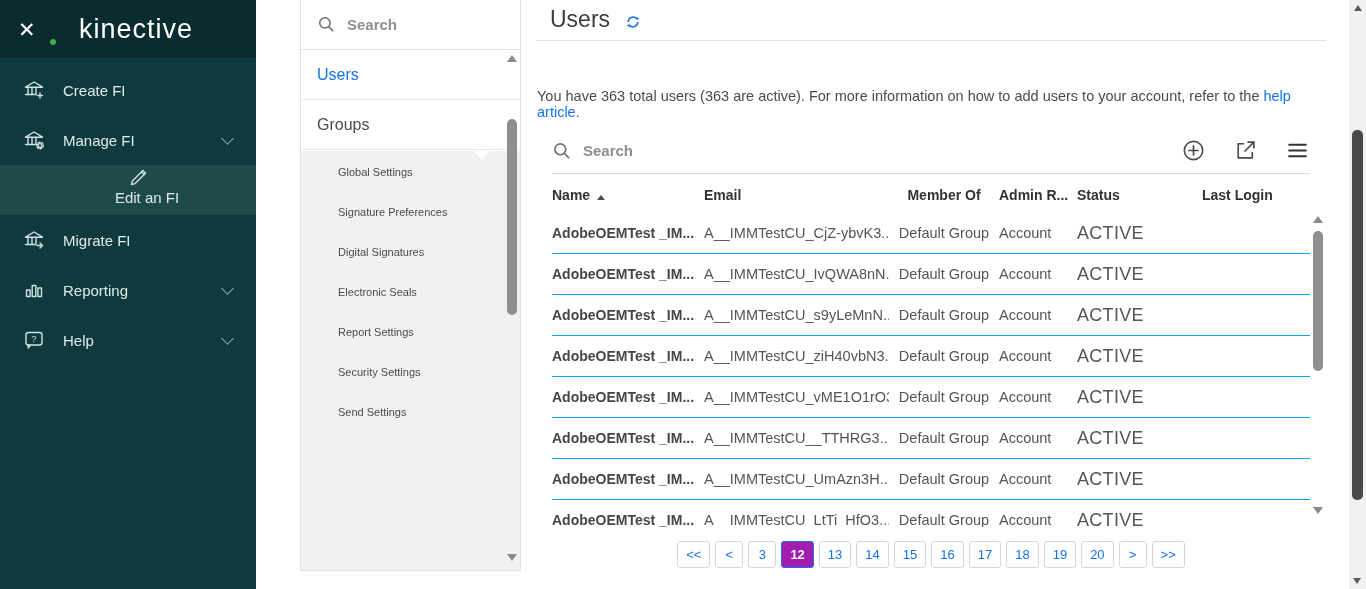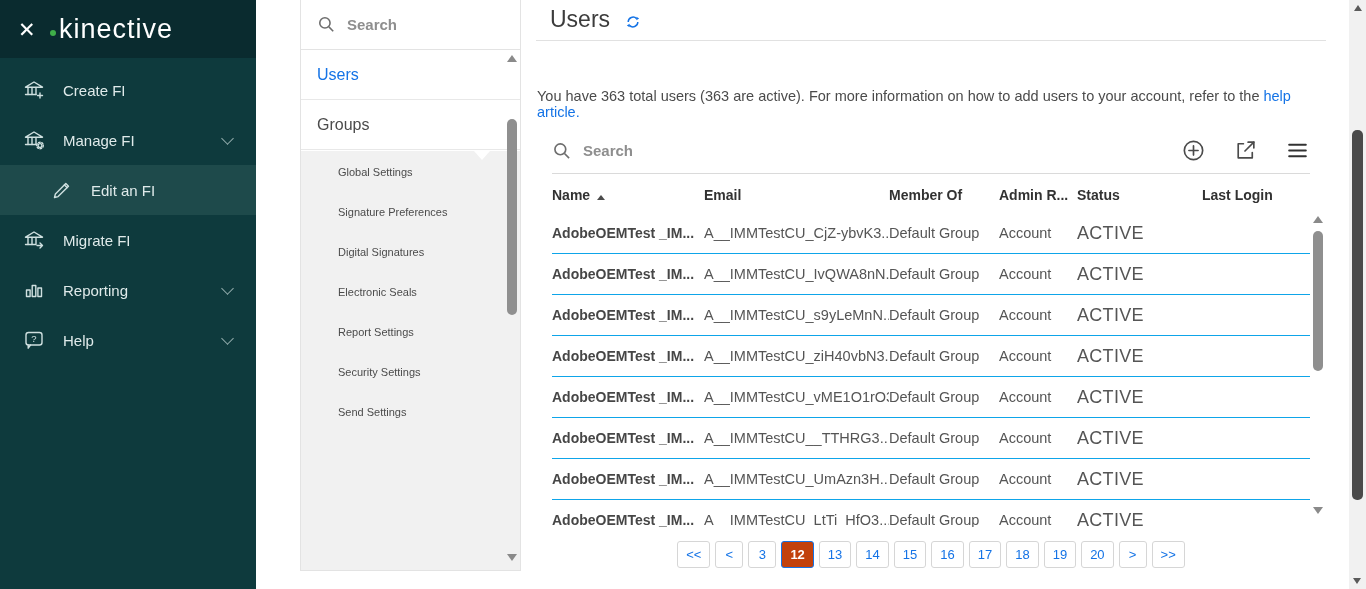--- a/index.html
+++ b/index.html
@@ -4,25 +4,25 @@
 <style>
   * { margin:0; padding:0; box-sizing:border-box; }
   html,body { width:1366px; height:589px; overflow:hidden; background:#fff;
               font-family:"Liberation Sans", sans-serif; }
   .app { position:relative; width:1366px; height:589px; }
 
   
   .sidebar { position:absolute; left:0; top:0; width:256px; height:589px; background:#0e3a3d; }
   .sb-head { height:58px; background:#0a2b2f; display:flex; align-items:center; padding-left:18px; }
   .sb-close { color:#fff; font-size:21px; line-height:1; cursor:pointer; width:26px; }
-  .logo { display:flex; align-items:center; color:#fff; font-size:27px; letter-spacing:1px; font-weight:400; }
+  .logo { display:flex; align-items:flex-end; color:#fff; font-size:27px; letter-spacing:1px; font-weight:400;gap:20px; }
   .logo-dot { width:6px; height:6px; border-radius:50%; background:#3fae49; margin:8px 3px 0 6px; }
   .sb-menu { padding-top:7px; }
   .sb-item { height:50px; display:flex; align-items:center; padding-left:22px; cursor:pointer; color:#dfeaea; font-size:15px; }
-  .sb-item.sub { padding-left:50px; }
+  .sb-item.sub { padding-left:38px;flex-direction:column; }
   .sb-item.active { background:#1e4a4b; }
   .sb-ic { width:24px; height:24px; margin-right:17px; display:inline-flex; align-items:center; justify-content:center; }
   .sb-ic svg { stroke:#cfe0e0; fill:none; stroke-width:1.4; stroke-linecap:round; stroke-linejoin:round; }
   .chev-d { width:9px; height:9px; border-right:1.6px solid #93adad; border-bottom:1.6px solid #93adad;
             transform:rotate(45deg); margin-left:auto; margin-right:24px; margin-top:-4px; }
 
   
   .panel { position:absolute; left:300px; top:0; width:221px; height:571px; background:#fff;
            border:1px solid #e3e3e3; border-top:none; }
   .panel-search { height:50px; display:flex; align-items:center; padding-left:16px; border-bottom:1px solid #e3e3e3; }
@@ -63,38 +63,38 @@
   .tb-search { display:flex; align-items:center; }
   .tb-search input { width:300px; }
   .tb-icons { margin-left:auto; display:flex; align-items:center; gap:27px; }
   .tb-btn { cursor:pointer; display:inline-flex; }
   .tb-btn svg { stroke:#4b4b4b; fill:none; stroke-width:1.6; stroke-linecap:round; stroke-linejoin:round; }
 
   .thead { position:absolute; left:16px; right:16px; top:180px; height:32px; display:flex; }
   .th { font-size:14px; font-weight:bold; color:#323232; line-height:30px; white-space:nowrap; overflow:hidden; cursor:pointer; }
   .sort-up { display:inline-block; width:0; height:0; border-left:4px solid transparent; border-right:4px solid transparent;
              border-bottom:5px solid #4b4b4b; margin-left:7px; }
-  .c-name{width:152px;} .c-email{width:185px;} .c-member{width:110px;} .c-admin{width:78px;}
+  .c-name{width:152px;} .c-email{width:185px;} .c-member{width:110px;text-align:center;} .c-admin{width:78px;}
   .c-status{width:125px;} .c-last{flex:1;}
 
   .tbody { position:absolute; left:16px; right:16px; top:213px; height:314px; overflow:hidden; }
   .trow { height:41px; display:flex; border-bottom:1px solid #0ea5e9; cursor:pointer; }
   .td { font-size:14.5px; color:#555; line-height:40px; white-space:nowrap; overflow:hidden; }
   .td.n { font-weight:bold; color:#464646; font-size:14px; }
   .td.s { font-size:18px; letter-spacing:.3px; }
 
   
   .t-scroll { position:absolute; right:2px; top:216px; height:298px; width:12px; }
   .t-thumb { position:absolute; top:15px; left:1px; width:10px; height:140px; background:#8f8f8f; border-radius:6px; }
 
   
   .pager { position:absolute; left:0; right:0; top:541px; display:flex; justify-content:center; gap:5px; }
   .pg { min-width:28px; height:27px; padding:0 8px; background:#fff; border:1px solid #d6d6d6; border-radius:3px;
         color:#1473e6; font-family:"Liberation Sans",sans-serif; font-size:13px; cursor:pointer; }
-  .pg.pg-active { background:#c2410c; border-color:#1473e6; color:#fff; font-weight:bold; }
+  .pg.pg-active { background:#a21caf; border-color:#1473e6; color:#fff; font-weight:bold; }
 
   
   .win-scroll { position:absolute; right:0; top:0; width:17px; height:589px; background:#f1f1f1; }
   .w-arr-u { width:0;height:0;border-left:4px solid transparent;border-right:4px solid transparent;
              border-bottom:6px solid #5a5a5a; margin:5px auto 0; cursor:pointer; }
   .w-arr-d { width:0;height:0;border-left:4px solid transparent;border-right:4px solid transparent;
              border-top:6px solid #5a5a5a; position:absolute; bottom:5px; left:4px; cursor:pointer; }
   .w-thumb { position:absolute; top:130px; left:3px; width:11px; height:370px; background:#4a4a4a; border-radius:5px; }
 </style>
 </head>

